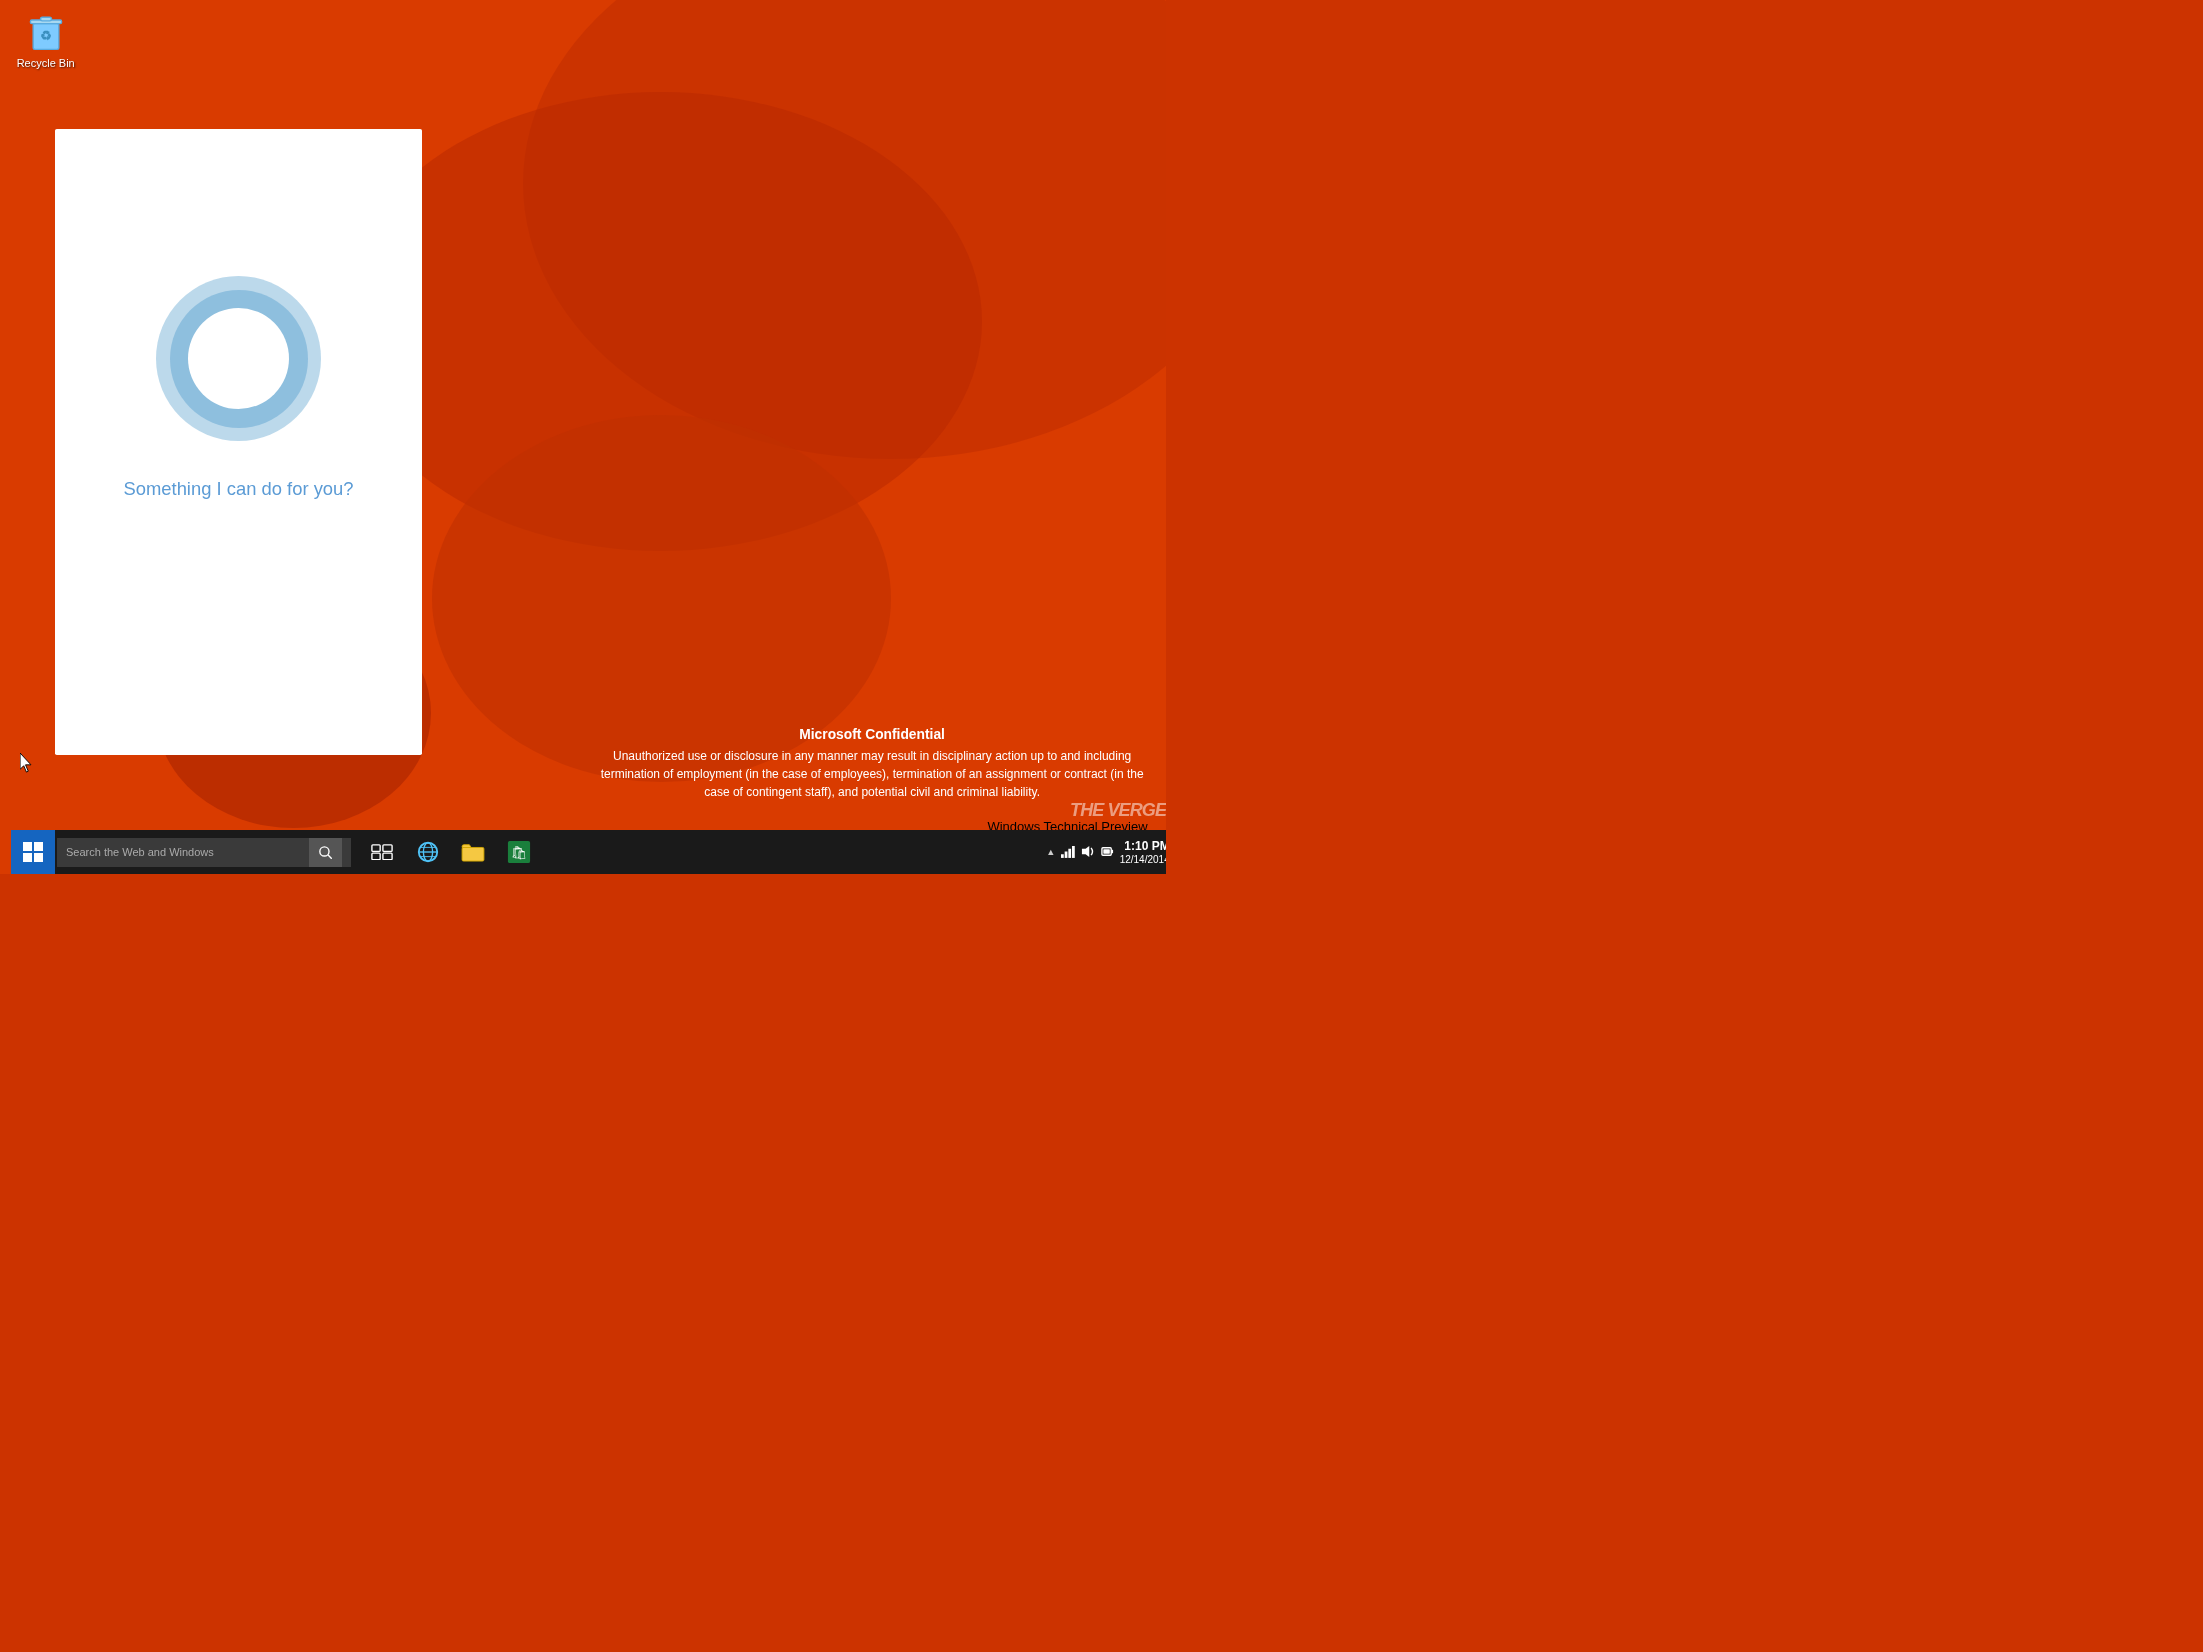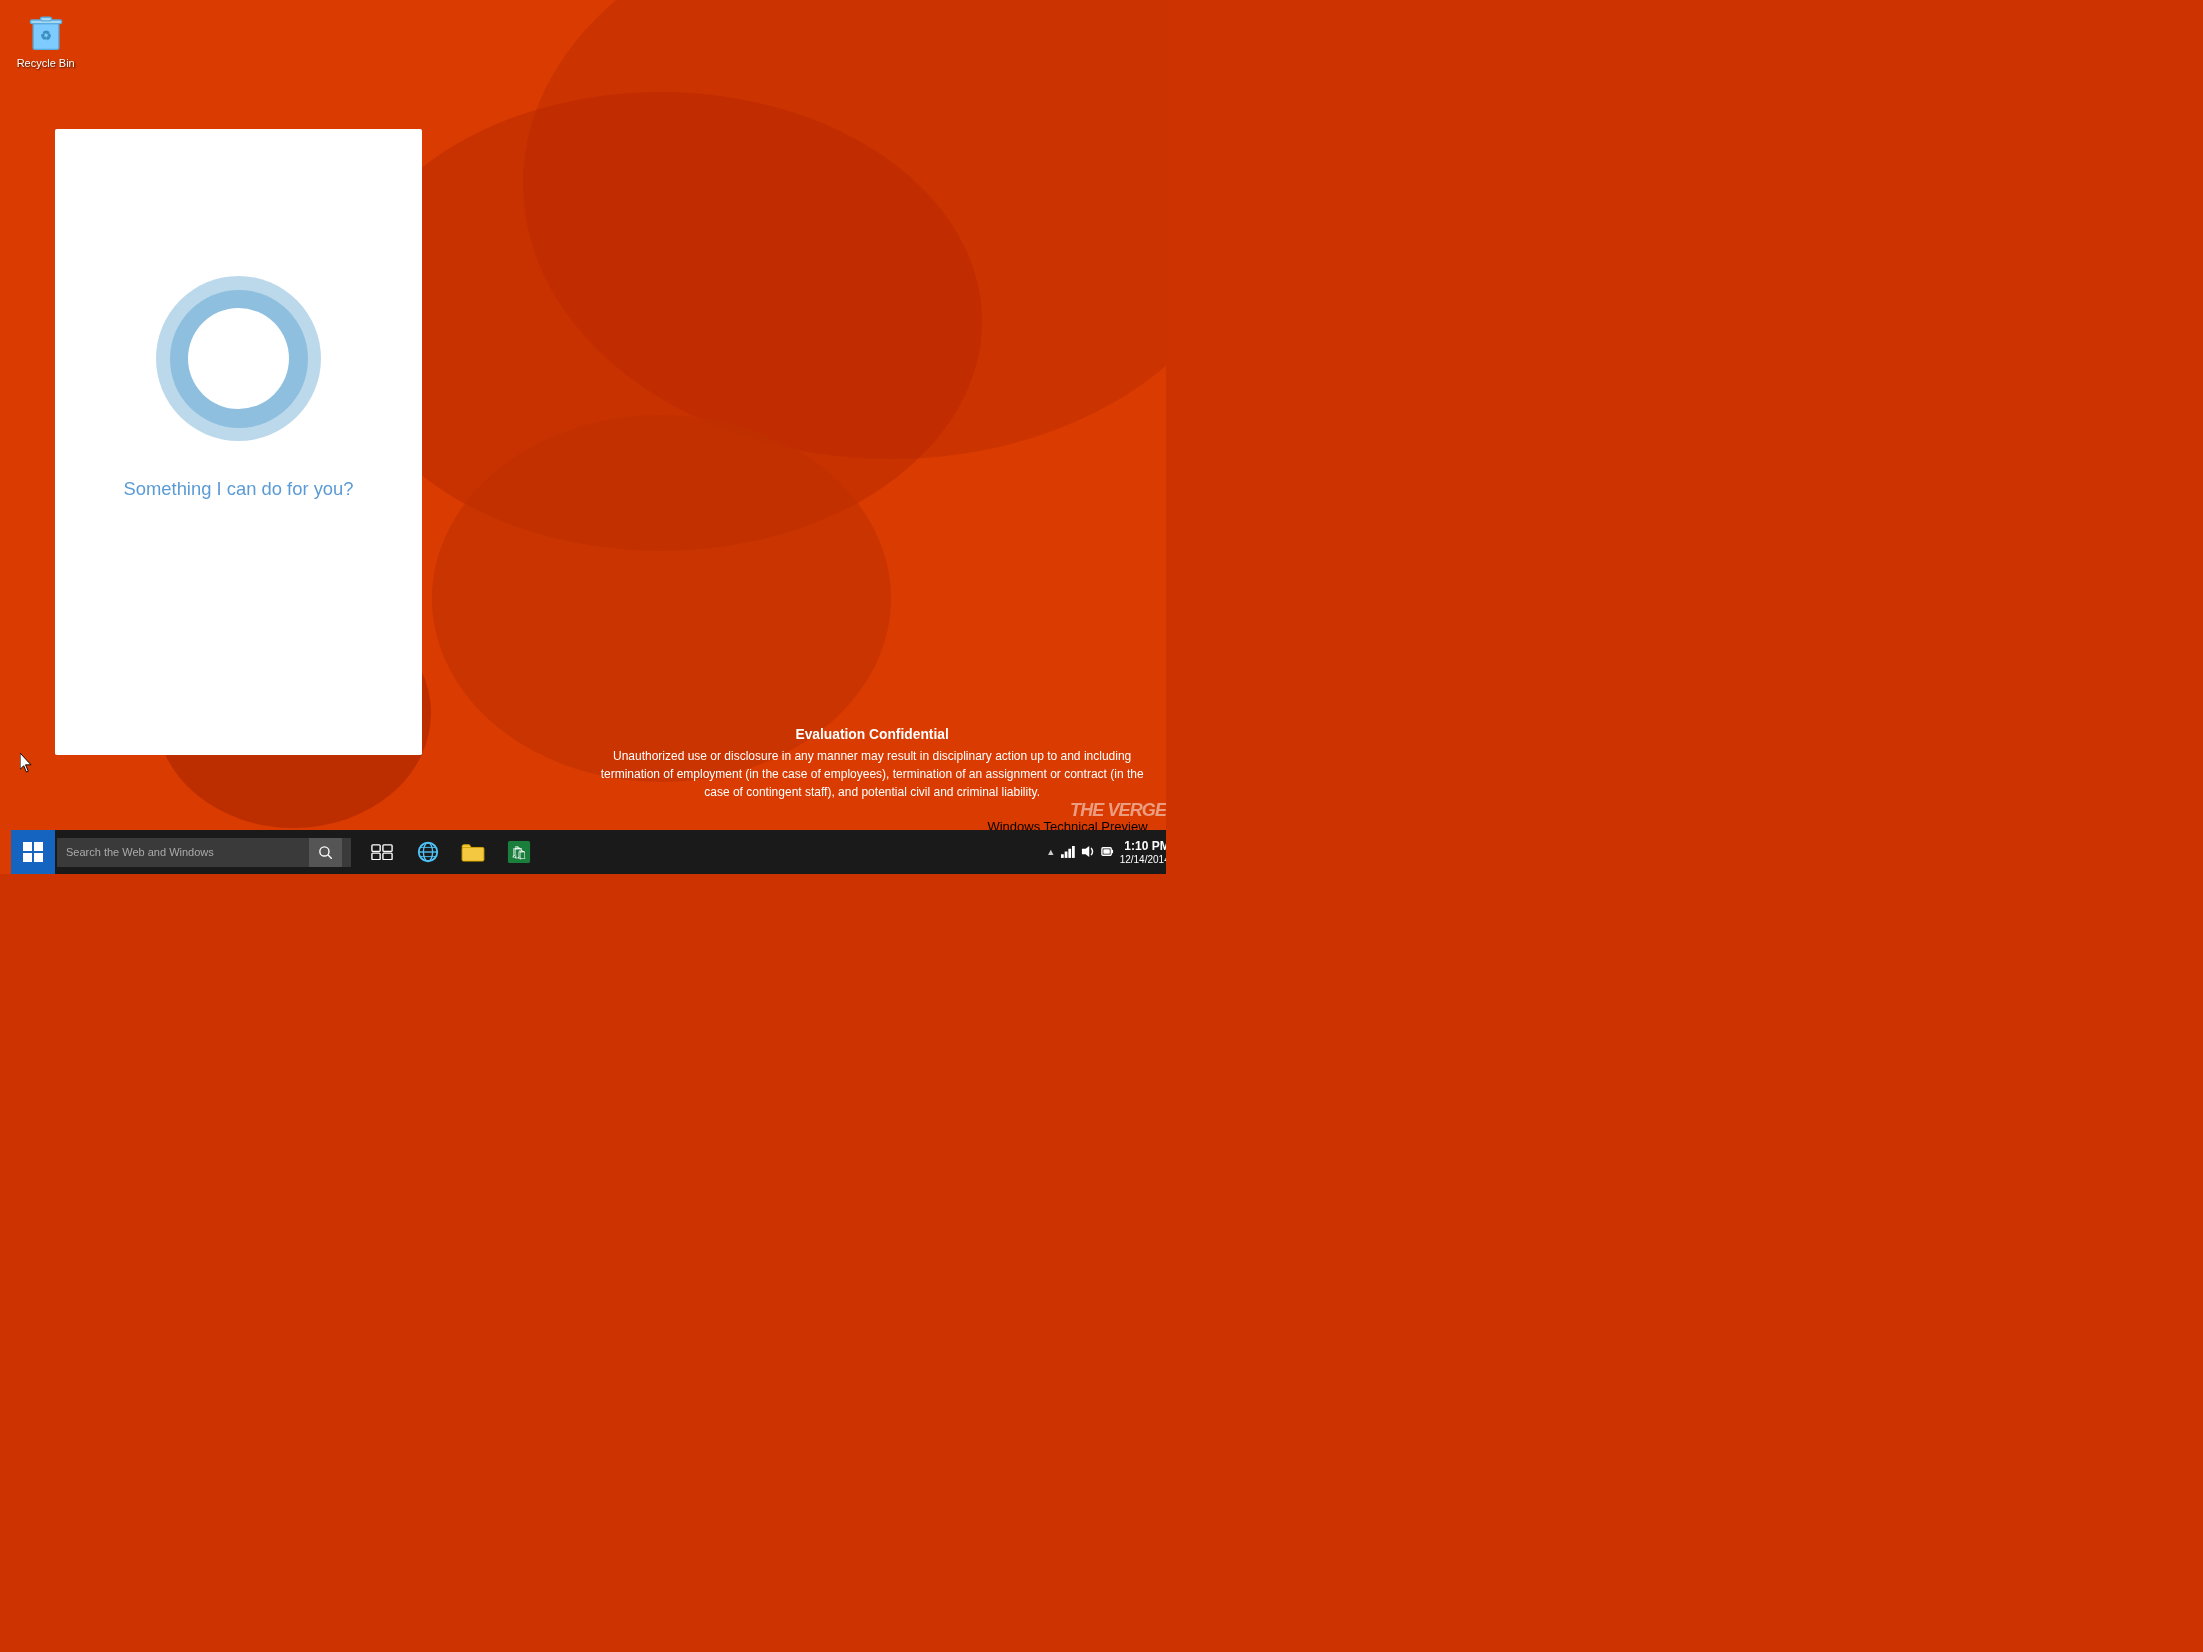--- a/index.html
+++ b/index.html
@@ -353,21 +353,21 @@
   <div class="cortana-panel">
     <div class="cortana-ring-container">
       <div class="cortana-ring-outer"></div>
       <div class="cortana-ring-middle"></div>
       <div class="cortana-ring-inner"></div>
     </div>
     <div class="cortana-prompt">Something I can do for you?</div>
   </div>
 
   <div class="confidential-box">
-    <div class="confidential-title">Evaluation Confidential</div>
+    <div class="confidential-title">Microsoft Confidential</div>
     <div class="confidential-text">Unauthorized use or disclosure in any manner may result in disciplinary action up to and including termination of employment (in the case of employees), termination of an assignment or contract (in the case of contingent staff), and potential civil and criminal liability.</div>
   </div>
 
   <div class="build-info">
     <div class="build-title">Windows Technical Preview</div>
     <div class="build-text">Evaluation copy. Build 9901.winmain_prs.141202-1718.c4f9af4aa7fe8544</div>
   </div>
 
   <svg class="cursor" viewBox="0 0 16 22" fill="none">
     <polygon points="0,0 0,18 4,14 7,21 9,20 6,13 12,13" fill="white" stroke="black" stroke-width="1"></polygon>

